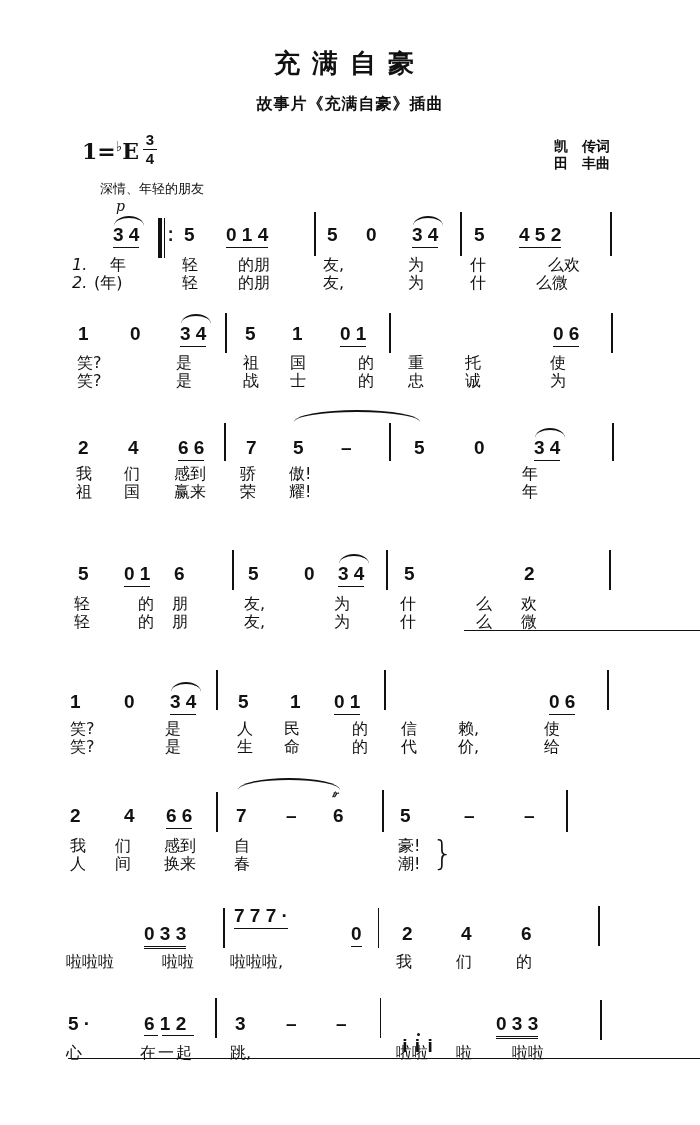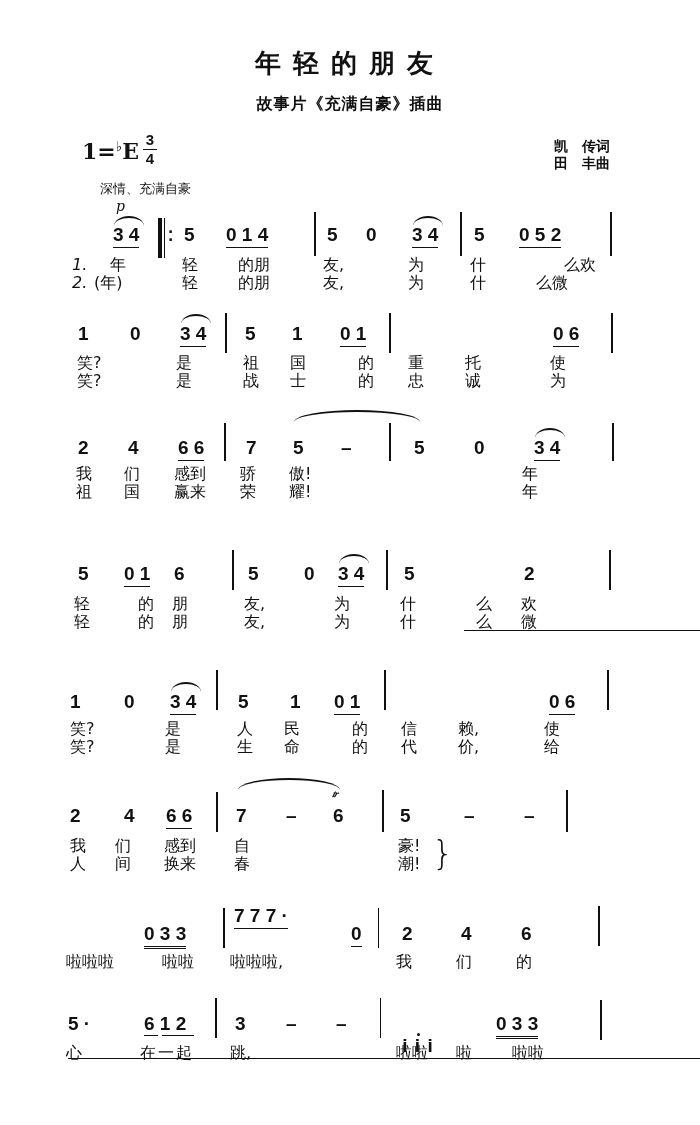--- a/index.html
+++ b/index.html
@@ -29,29 +29,29 @@
   .dotbelow { position:relative; }
   .dotbelow::after { content:""; position:absolute; left:50%; bottom:-5px; width:3px; height:3px;
                      margin-left:-1.5px; background:#111; border-radius:50%; }
   .dotabove { position:relative; }
   .dotabove::before { content:""; position:absolute; left:50%; top:-2px; width:3px; height:3px;
                       margin-left:-1.5px; background:#111; border-radius:50%; }
 </style>
 </head>
 <body>
 
-<div class="abs title">年轻的朋友</div>
+<div class="abs title">充满自豪</div>
 <div class="abs subtitle">故事片《充满自豪》插曲</div>
 <div class="abs key"><span>1=</span><sup>♭</sup><span>E</span></div>
 <div class="abs timesig">
   <div>3</div>
   <div class="bar"></div>
   <div>4</div>
 </div>
-<div class="abs tempo">深情、充满自豪</div>
+<div class="abs tempo">深情、年轻的朋友</div>
 <div class="abs credits">
   <div><span>凯</span><b>传词</b></div>
   <div><span>田</span><b>丰曲</b></div>
 </div>
 
 <div>
   <div class="abs dyn" style="left:116px;top:198px">p</div>
   <div class="abs slur" style="left:114px;top:216px;width:30px"></div>
   <div class="abs note u" style="left:113px;top:224px">3 4</div>
   <div class="abs blthick" style="left:158px;top:218px;height:40px"></div>
@@ -59,31 +59,31 @@
   <div class="abs" style="left:168px;top:228px;font-size:14px;line-height:8px;font-weight:bold">·<br>·</div>
   <div class="abs note" style="left:184px;top:224px">5</div>
   <div class="abs note u" style="left:226px;top:224px">0 1 4</div>
   <div class="abs bl" style="left:314px;top:212px;height:44px"></div>
   <div class="abs note" style="left:327px;top:224px">5</div>
   <div class="abs note" style="left:366px;top:224px">0</div>
   <div class="abs slur" style="left:413px;top:216px;width:30px"></div>
   <div class="abs note u" style="left:412px;top:224px">3 4</div>
   <div class="abs bl" style="left:460px;top:212px;height:44px"></div>
   <div class="abs note" style="left:474px;top:224px">5</div>
-  <div class="abs note u" style="left:519px;top:224px">0 5 2</div>
+  <div class="abs note u" style="left:519px;top:224px">4 5 2</div>
   <div class="abs bl" style="left:610px;top:212px;height:44px"></div>
 
   <div class="abs lyr" style="left:72px;top:254px;font-style:italic">1.</div>
   <div class="abs lyr" style="left:110px;top:254px">年</div>
   <div class="abs lyr" style="left:182px;top:254px">轻</div>
   <div class="abs lyr" style="left:238px;top:254px">的朋</div>
   <div class="abs lyr" style="left:323px;top:254px">友,</div>
   <div class="abs lyr" style="left:408px;top:254px">为</div>
   <div class="abs lyr" style="left:470px;top:254px">什</div>
-  <div class="abs lyr" style="left:564px;top:254px">么欢</div>
+  <div class="abs lyr" style="left:548px;top:254px">么欢</div>
 
   <div class="abs lyr" style="left:72px;top:272px;font-style:italic">2.</div>
   <div class="abs lyr" style="left:94px;top:272px">(年)</div>
   <div class="abs lyr" style="left:182px;top:272px">轻</div>
   <div class="abs lyr" style="left:238px;top:272px">的朋</div>
   <div class="abs lyr" style="left:323px;top:272px">友,</div>
   <div class="abs lyr" style="left:408px;top:272px">为</div>
   <div class="abs lyr" style="left:470px;top:272px">什</div>
   <div class="abs lyr" style="left:536px;top:272px">么微</div>
 </div>

